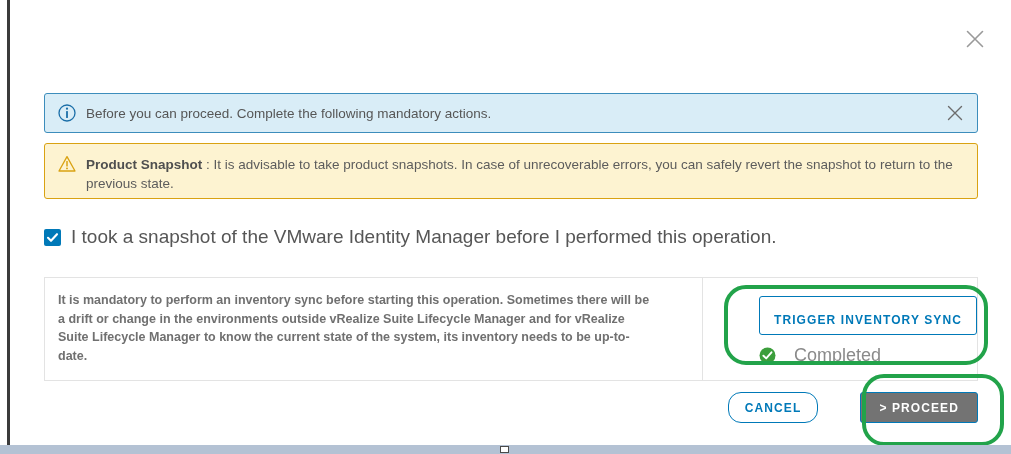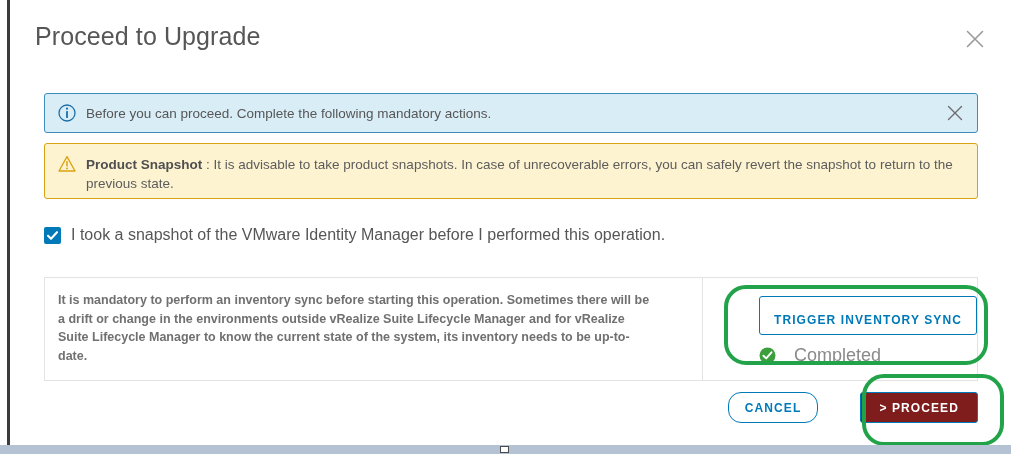--- a/index.html
+++ b/index.html
@@ -160,21 +160,21 @@
     background: #0079b8;
     display: inline-flex;
     align-items: center;
     justify-content: center;
     cursor: pointer;
     flex: 0 0 auto;
   }
   .cbx svg { display: block; }
   .cbx-label {
     margin-left: 10px;
-    font-size: 16px;
+    font-size: 19px;
     color: #565656;
     white-space: nowrap;
   }
 
   
   .sync-panel {
     position: absolute;
     left: 33px;
     top: 277px;
     width: 934px;
@@ -255,21 +255,21 @@
     font-weight: bold;
     letter-spacing: 1.1px;
     padding: 8px 16px 7px 16px;
     cursor: pointer;
     white-space: nowrap;
   }
   .btn-primary {
     box-sizing: border-box;
     border: 1px solid #0079b8;
     border-radius: 3px;
-    background: #7f1d1d;
+    background: #737373;
     color: #ffffff;
     font-size: 12px;
     font-weight: bold;
     letter-spacing: 1.1px;
     padding: 8px 18px 7px 18px;
     margin-left: 42px;
     cursor: pointer;
     white-space: nowrap;
   }
 
@@ -297,21 +297,20 @@
 </head>
 <body>
 
 <div id="page">
 
   <div class="left-rail"></div>
 
   <div class="modal">
 
     <div class="modal-header">
-      <div class="modal-title">Proceed to Upgrade</div>
       <div class="close-x">
         <svg width="22" height="22" viewBox="0 0 22 22">
           <path d="M3.5 3.5 L18.5 18.5 M18.5 3.5 L3.5 18.5" stroke="#9a9a9a" stroke-width="1.6" fill="none" stroke-linecap="round"></path>
         </svg>
       </div>
     </div>
 
     <div class="alert alert-info">
       <div class="alert-icon">
         <svg width="18" height="18" viewBox="0 0 18 18">

